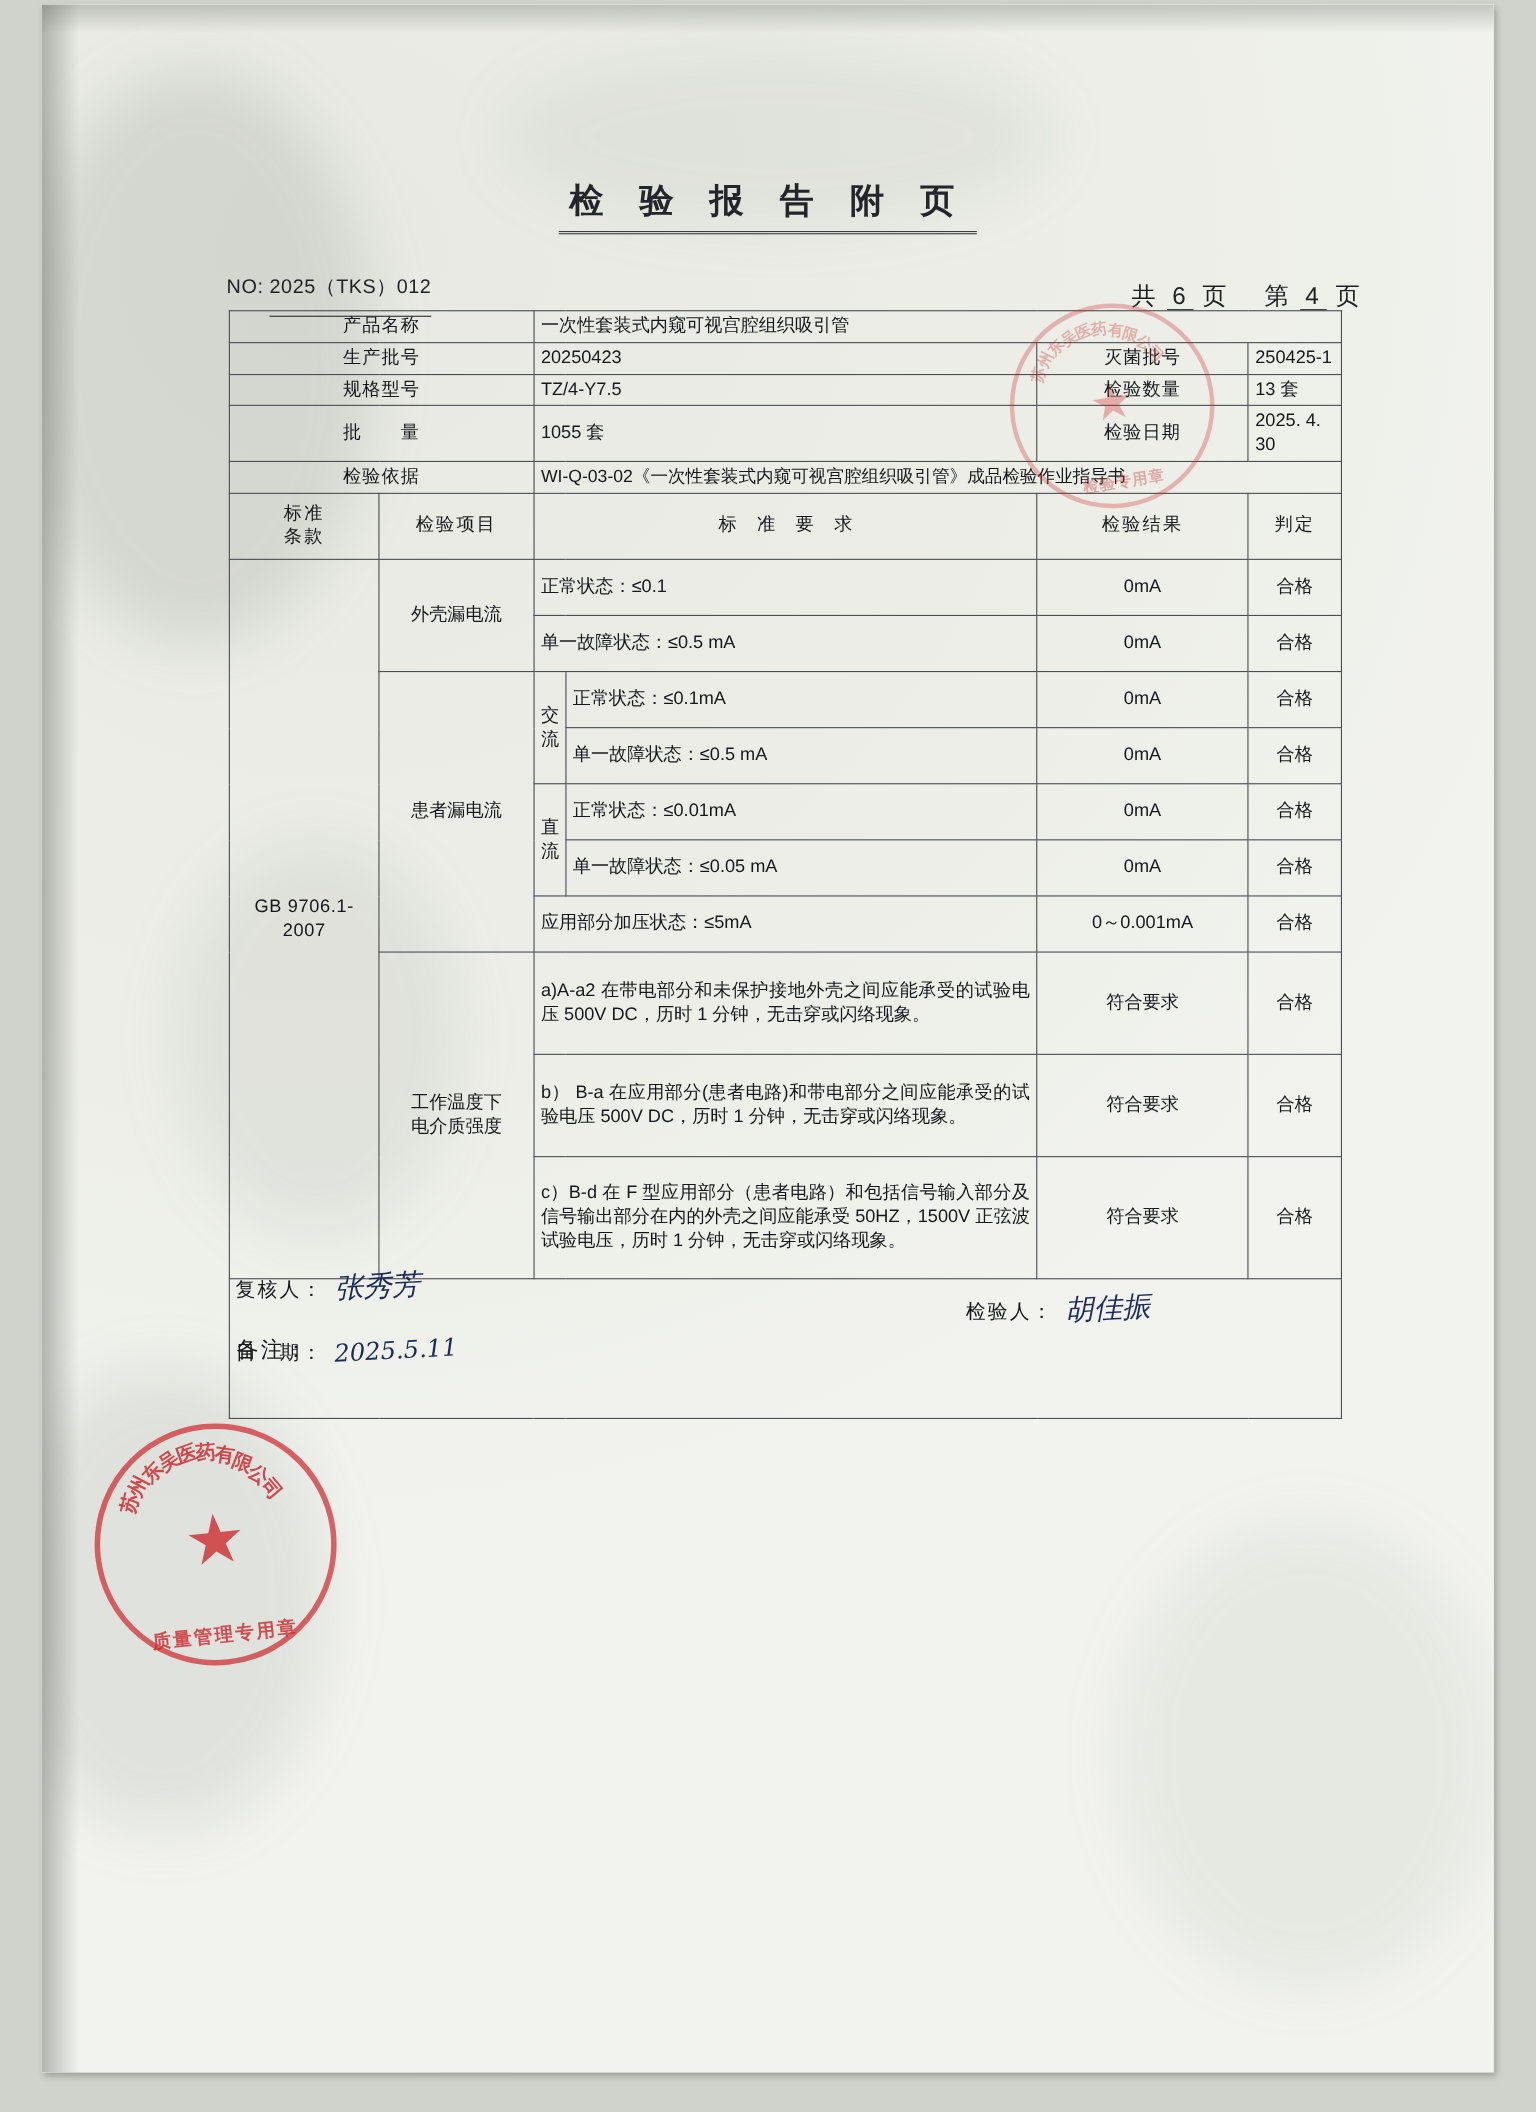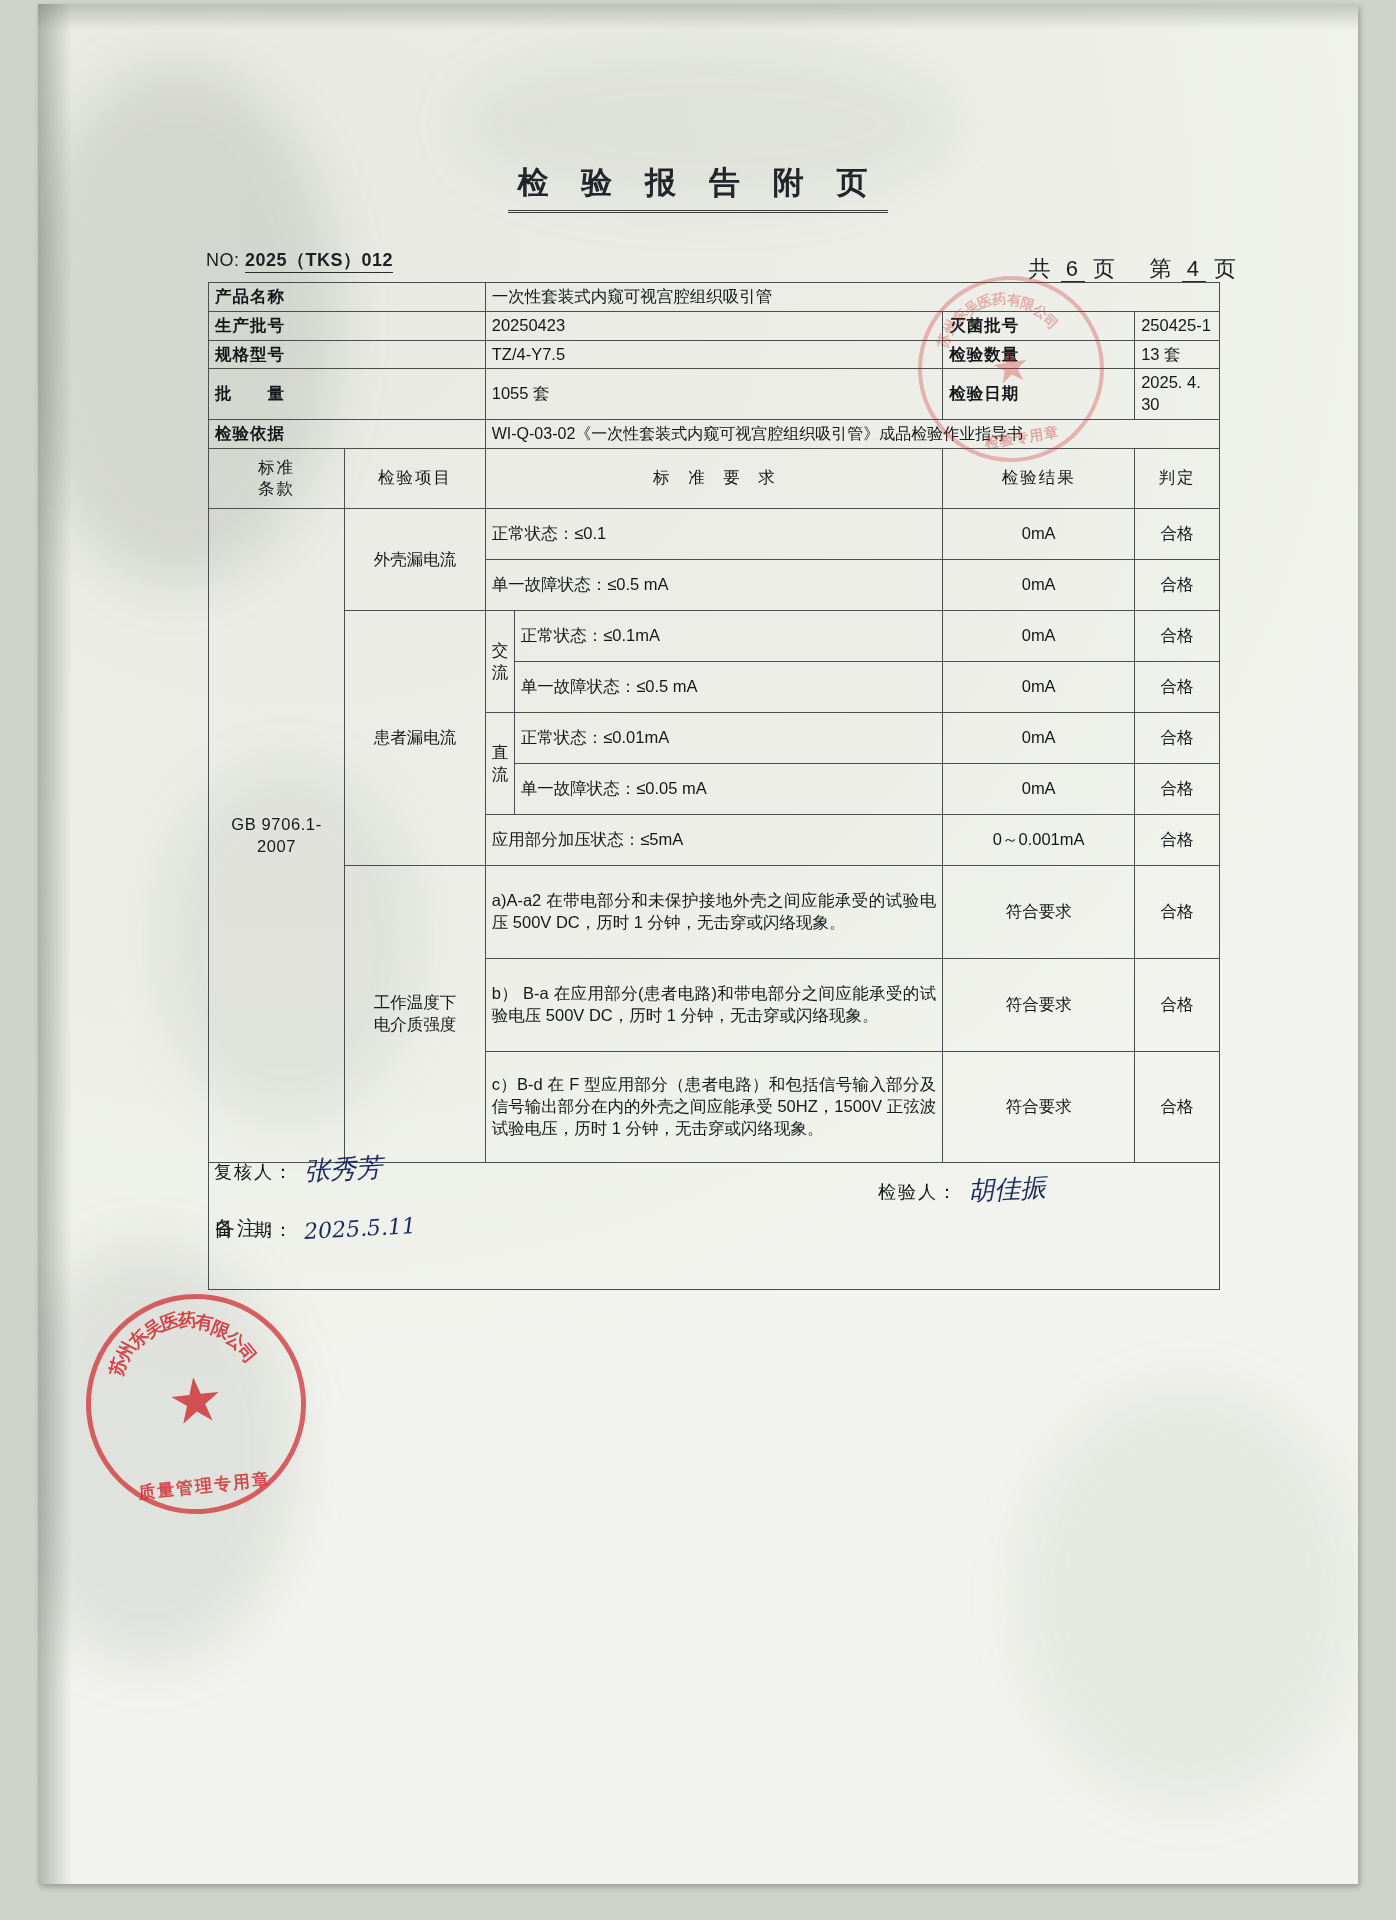--- a/index.html
+++ b/index.html
@@ -41,42 +41,42 @@
   .title span{
     display:inline-block;
     border-bottom:3px double #3a3c40;
     padding:0 10px 6px 10px;
   }
 
   .noline{
     position:absolute;left:168px;top:244px;
     font-size:18px;color:#1d1f22;letter-spacing:.5px;
   }
-  .noline .u{border-bottom:1.5px solid #2a2c30;padding-bottom:2px;font-weight:bold;}
+  .noline .u{border-bottom:1.5px solid #2a2c30;padding-bottom:17px;}
   .pageno{
     position:absolute;right:120px;top:250px;
     font-size:22px;color:#1d1f22;letter-spacing:2px;
   }
   .pageno u{text-decoration:none;border-bottom:1.5px solid #2a2c30;padding:0 5px;}
 
   table.doc{
     position:absolute;left:170px;top:278px;
     width:1012px;
     border-collapse:collapse;
     table-layout:fixed;
   }
   table.doc td{
     border:1.3px solid #4a4d52;
     padding:3px 6px;
     font-size:16.5px;
     color:#15171a;
     vertical-align:middle;
     line-height:1.32;
   }
-  .lbl{font-size:17px;letter-spacing:1px;font-weight:bold;}
+  .lbl{text-align:center;font-size:17px;letter-spacing:1px;}
   .val{padding-left:14px;}
   .ctr{text-align:center;}
   .hdr{text-align:center;font-size:17.5px;letter-spacing:2px;}
   .hdr2{text-align:center;font-size:17.5px;letter-spacing:7px;text-indent:7px;}
   .vert{
     text-align:center;
     font-size:17px;
     line-height:1.08;
     letter-spacing:0;
     padding:2px 1px;

